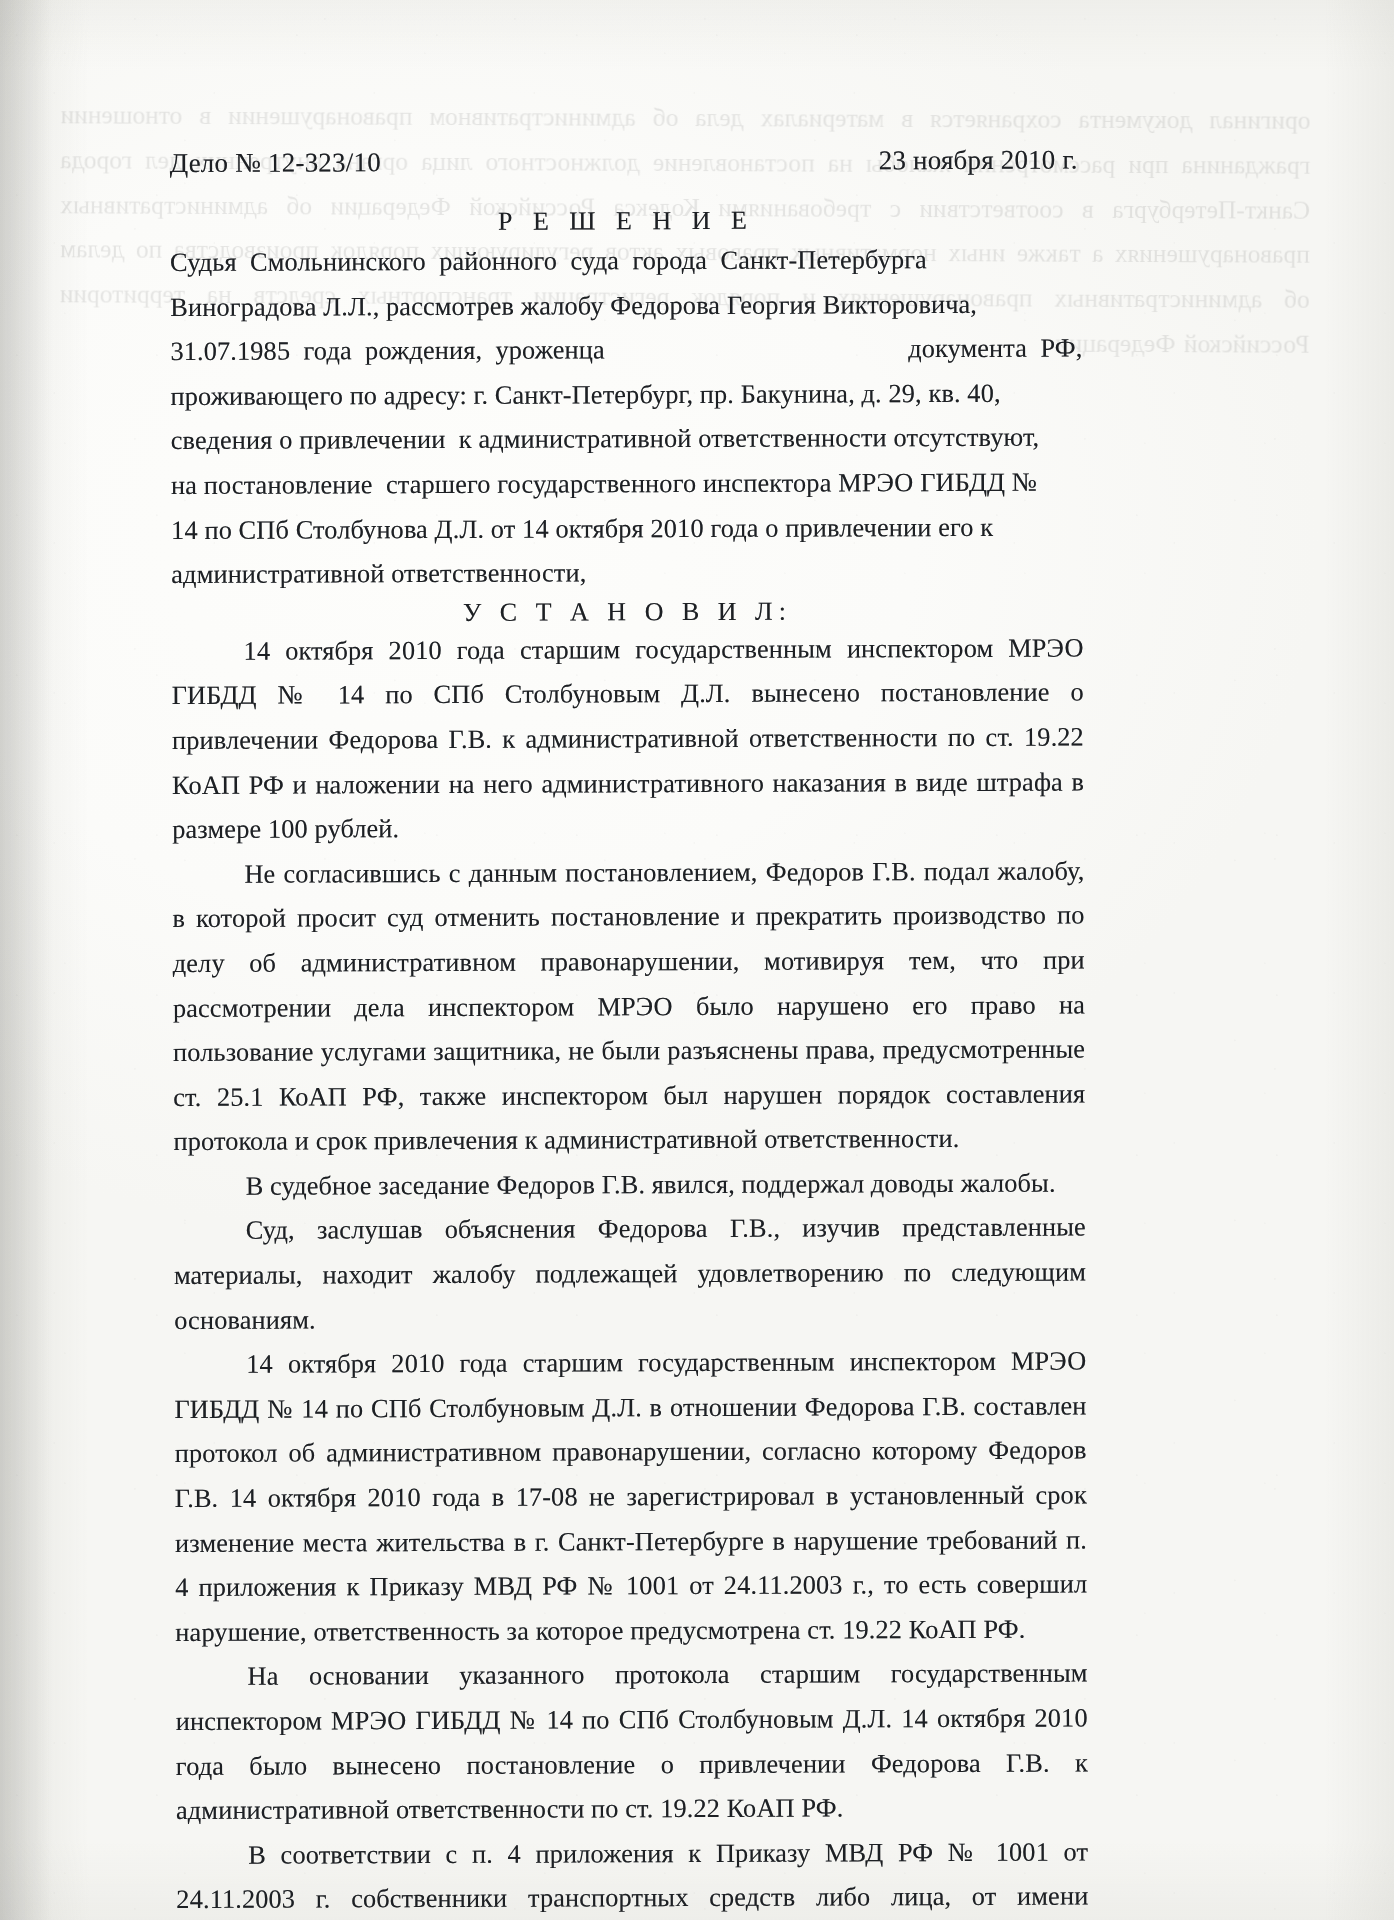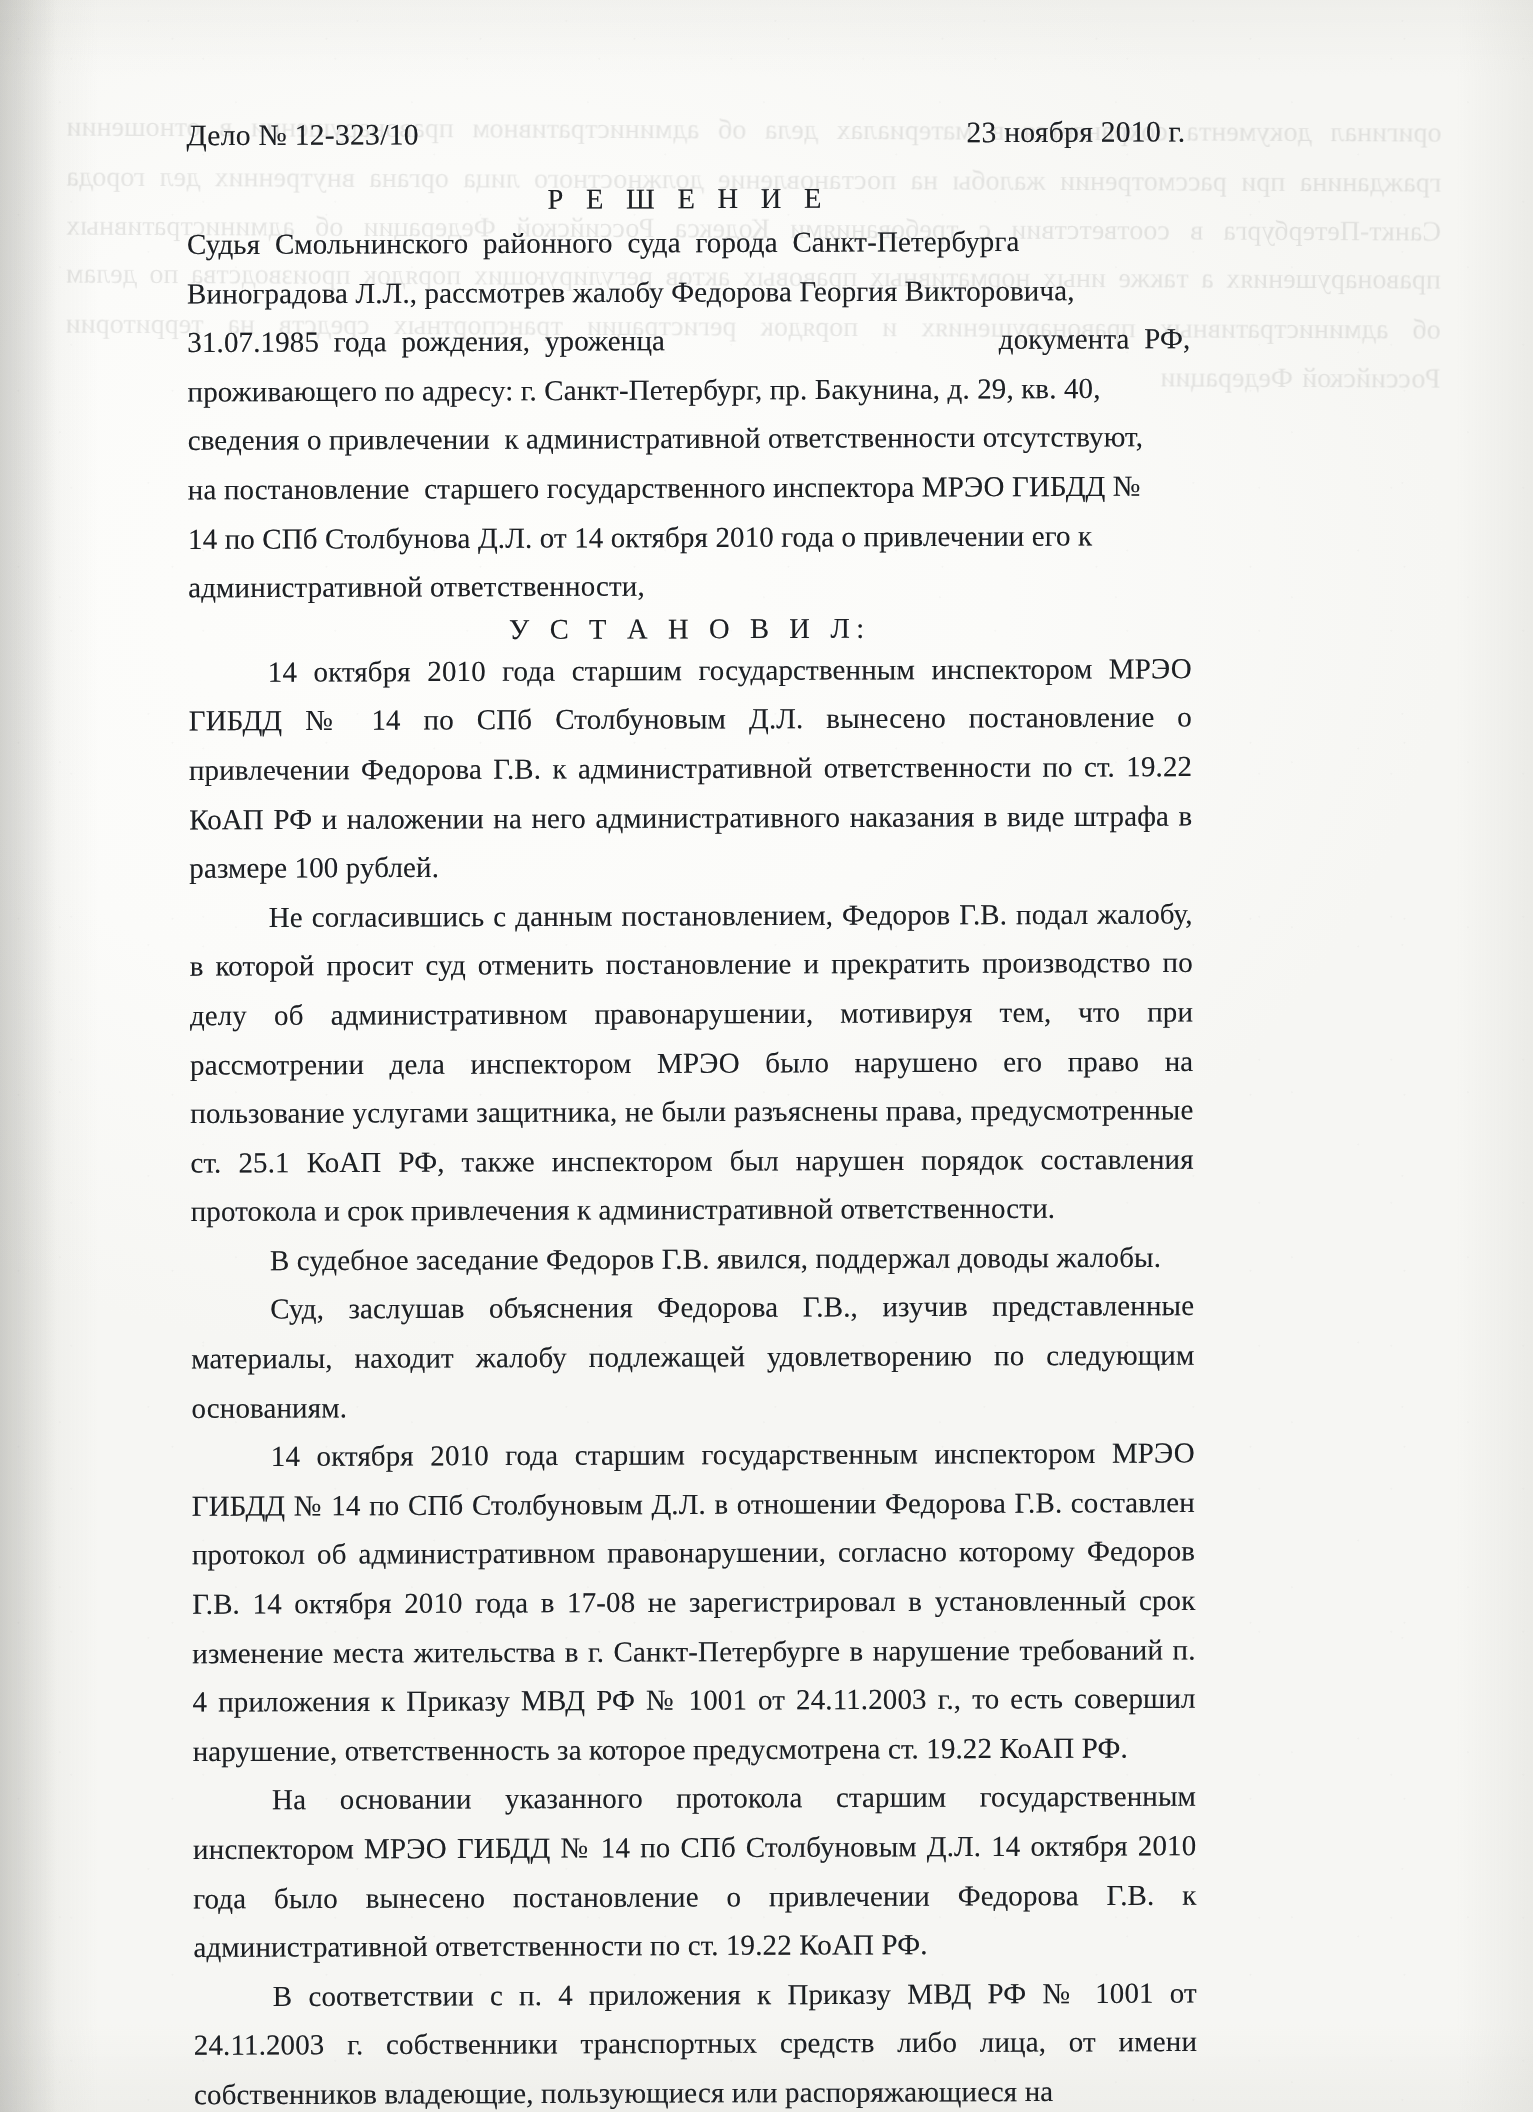--- a/index.html
+++ b/index.html
@@ -81,21 +81,21 @@
 
   .doc-head {
     display: flex;
     justify-content: space-between;
     align-items: baseline;
     font-size: 27px;
     line-height: 34px;
     letter-spacing: 0.2px;
   }
   .case-no { white-space: nowrap; }
-  .doc-date { white-space: nowrap; padding-right: 4px; }
+  .doc-date { white-space: nowrap; padding-right: 4px; margin-top: 40px; }
 
   .title {
     text-align: center;
     font-size: 26px;
     letter-spacing: 7px;
     margin-top: 28px;
     margin-bottom: 2px;
     font-weight: 400;
   }
 

